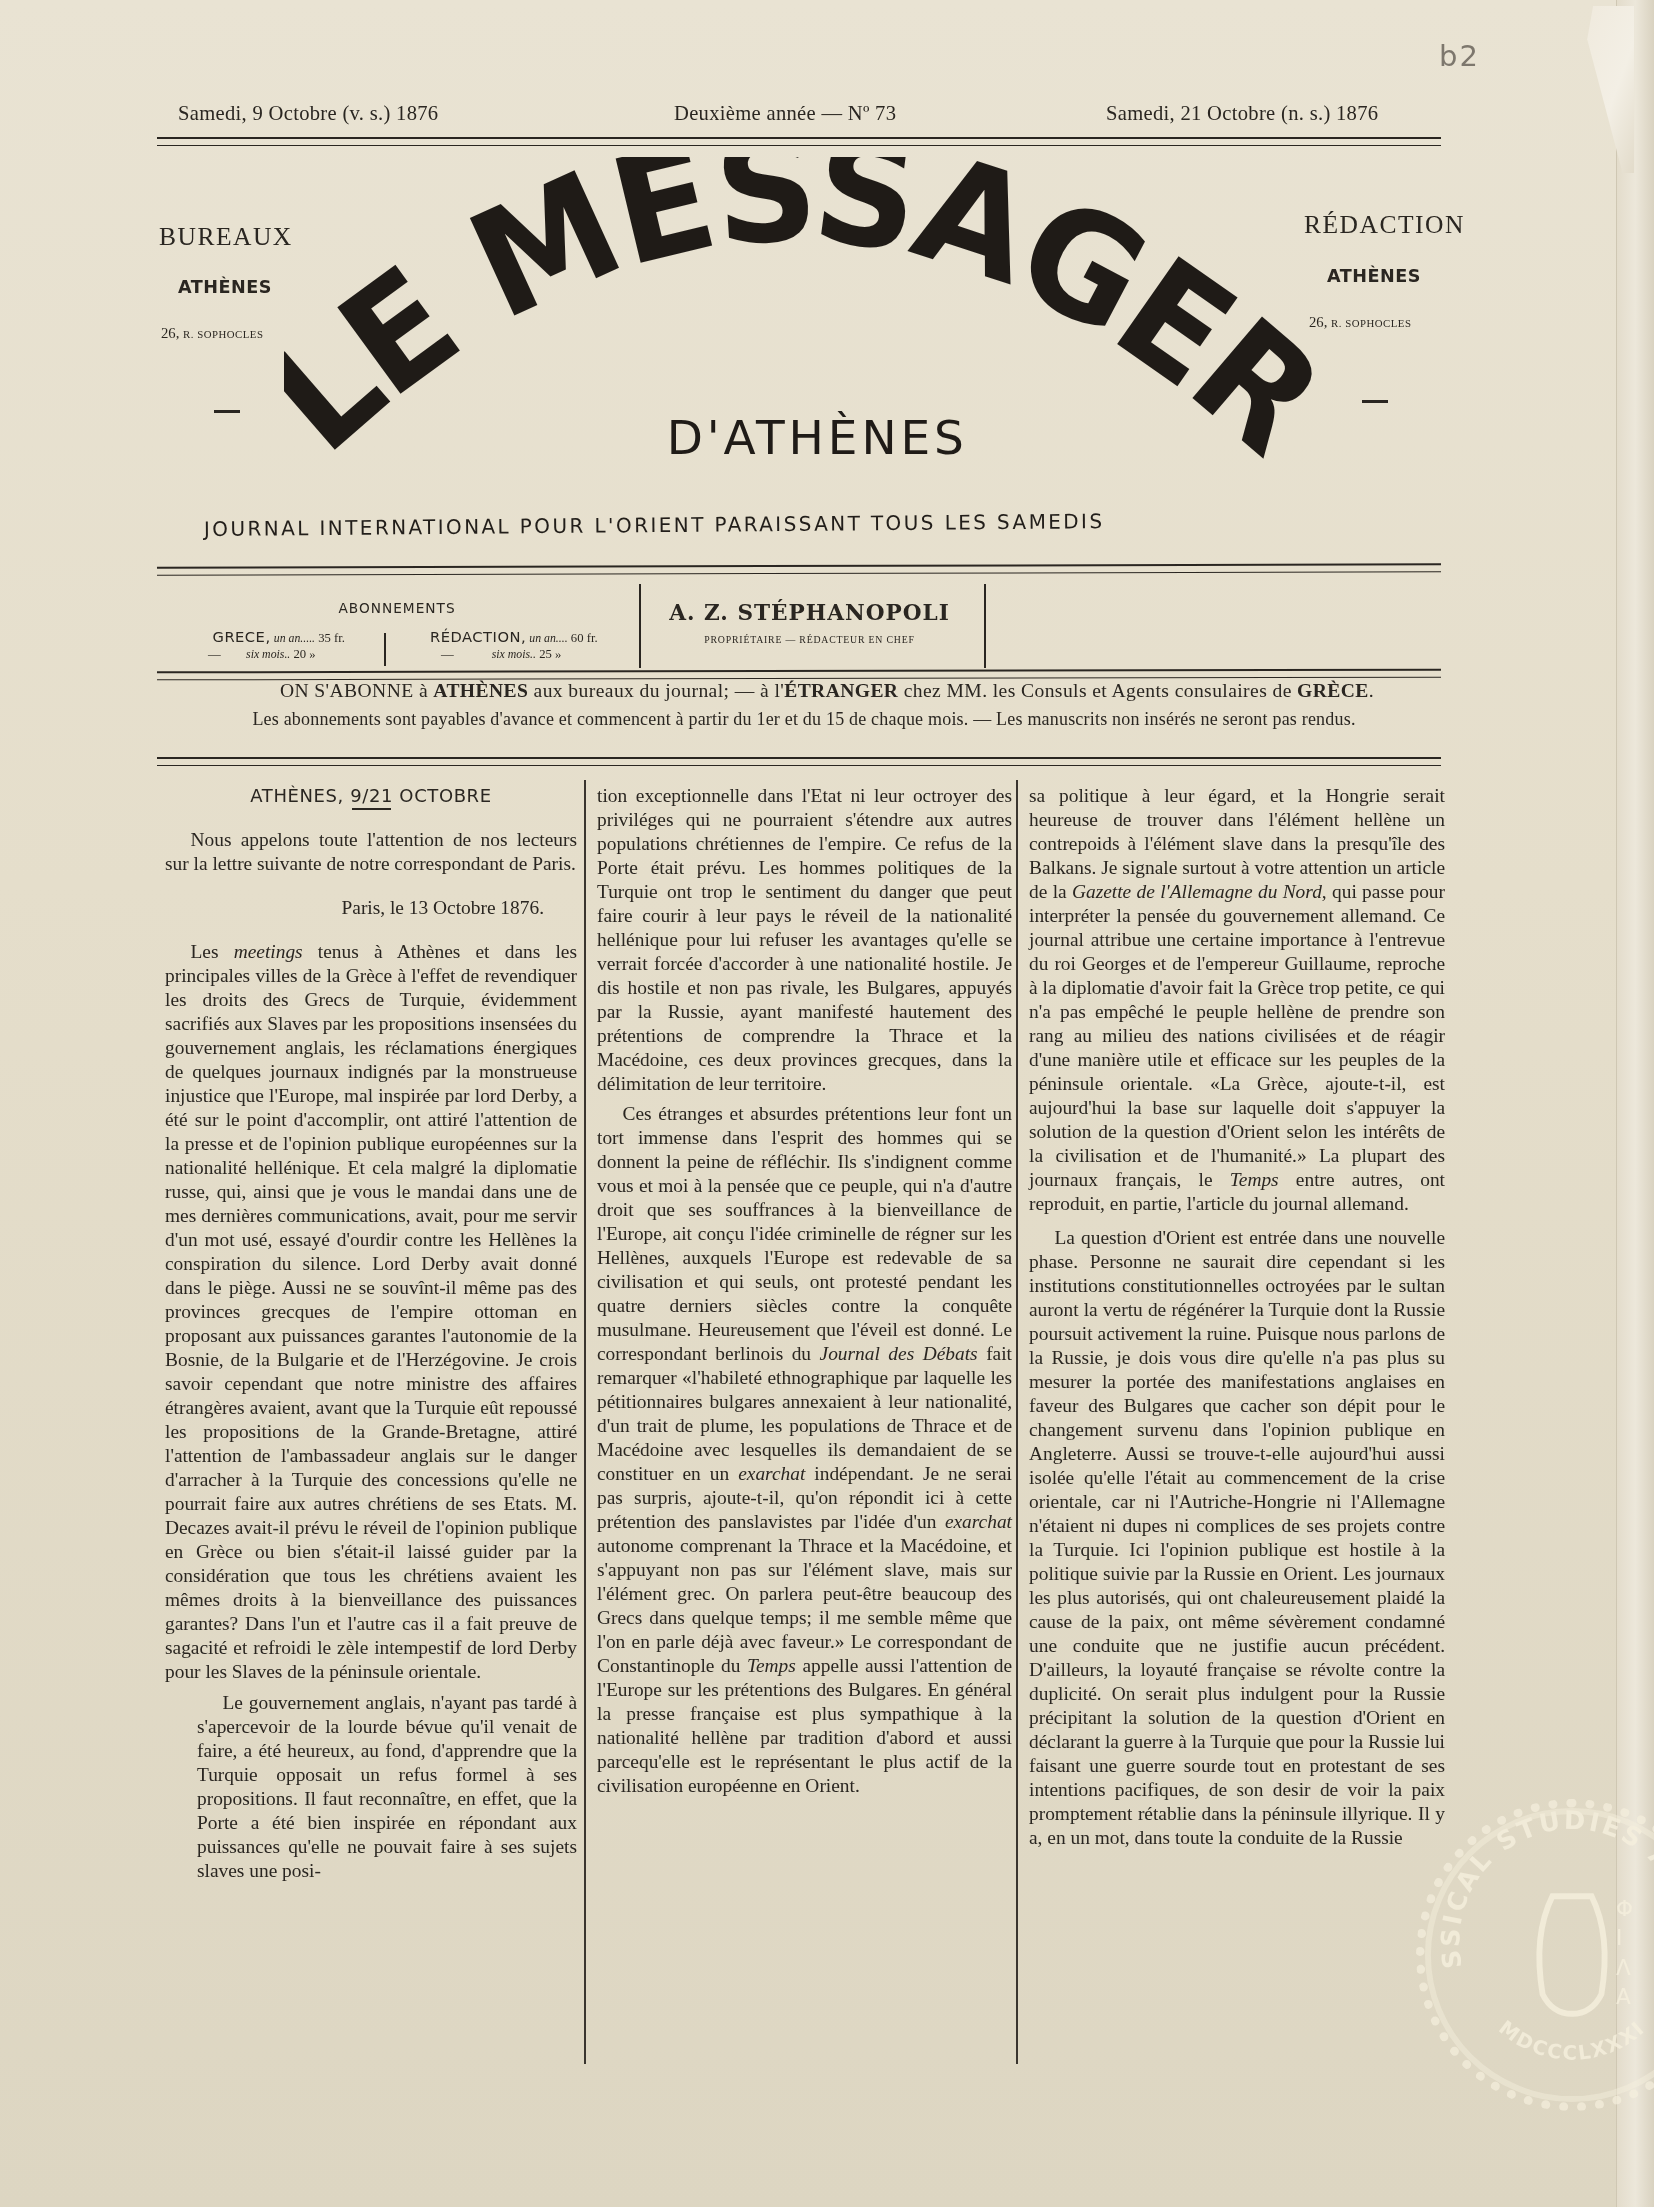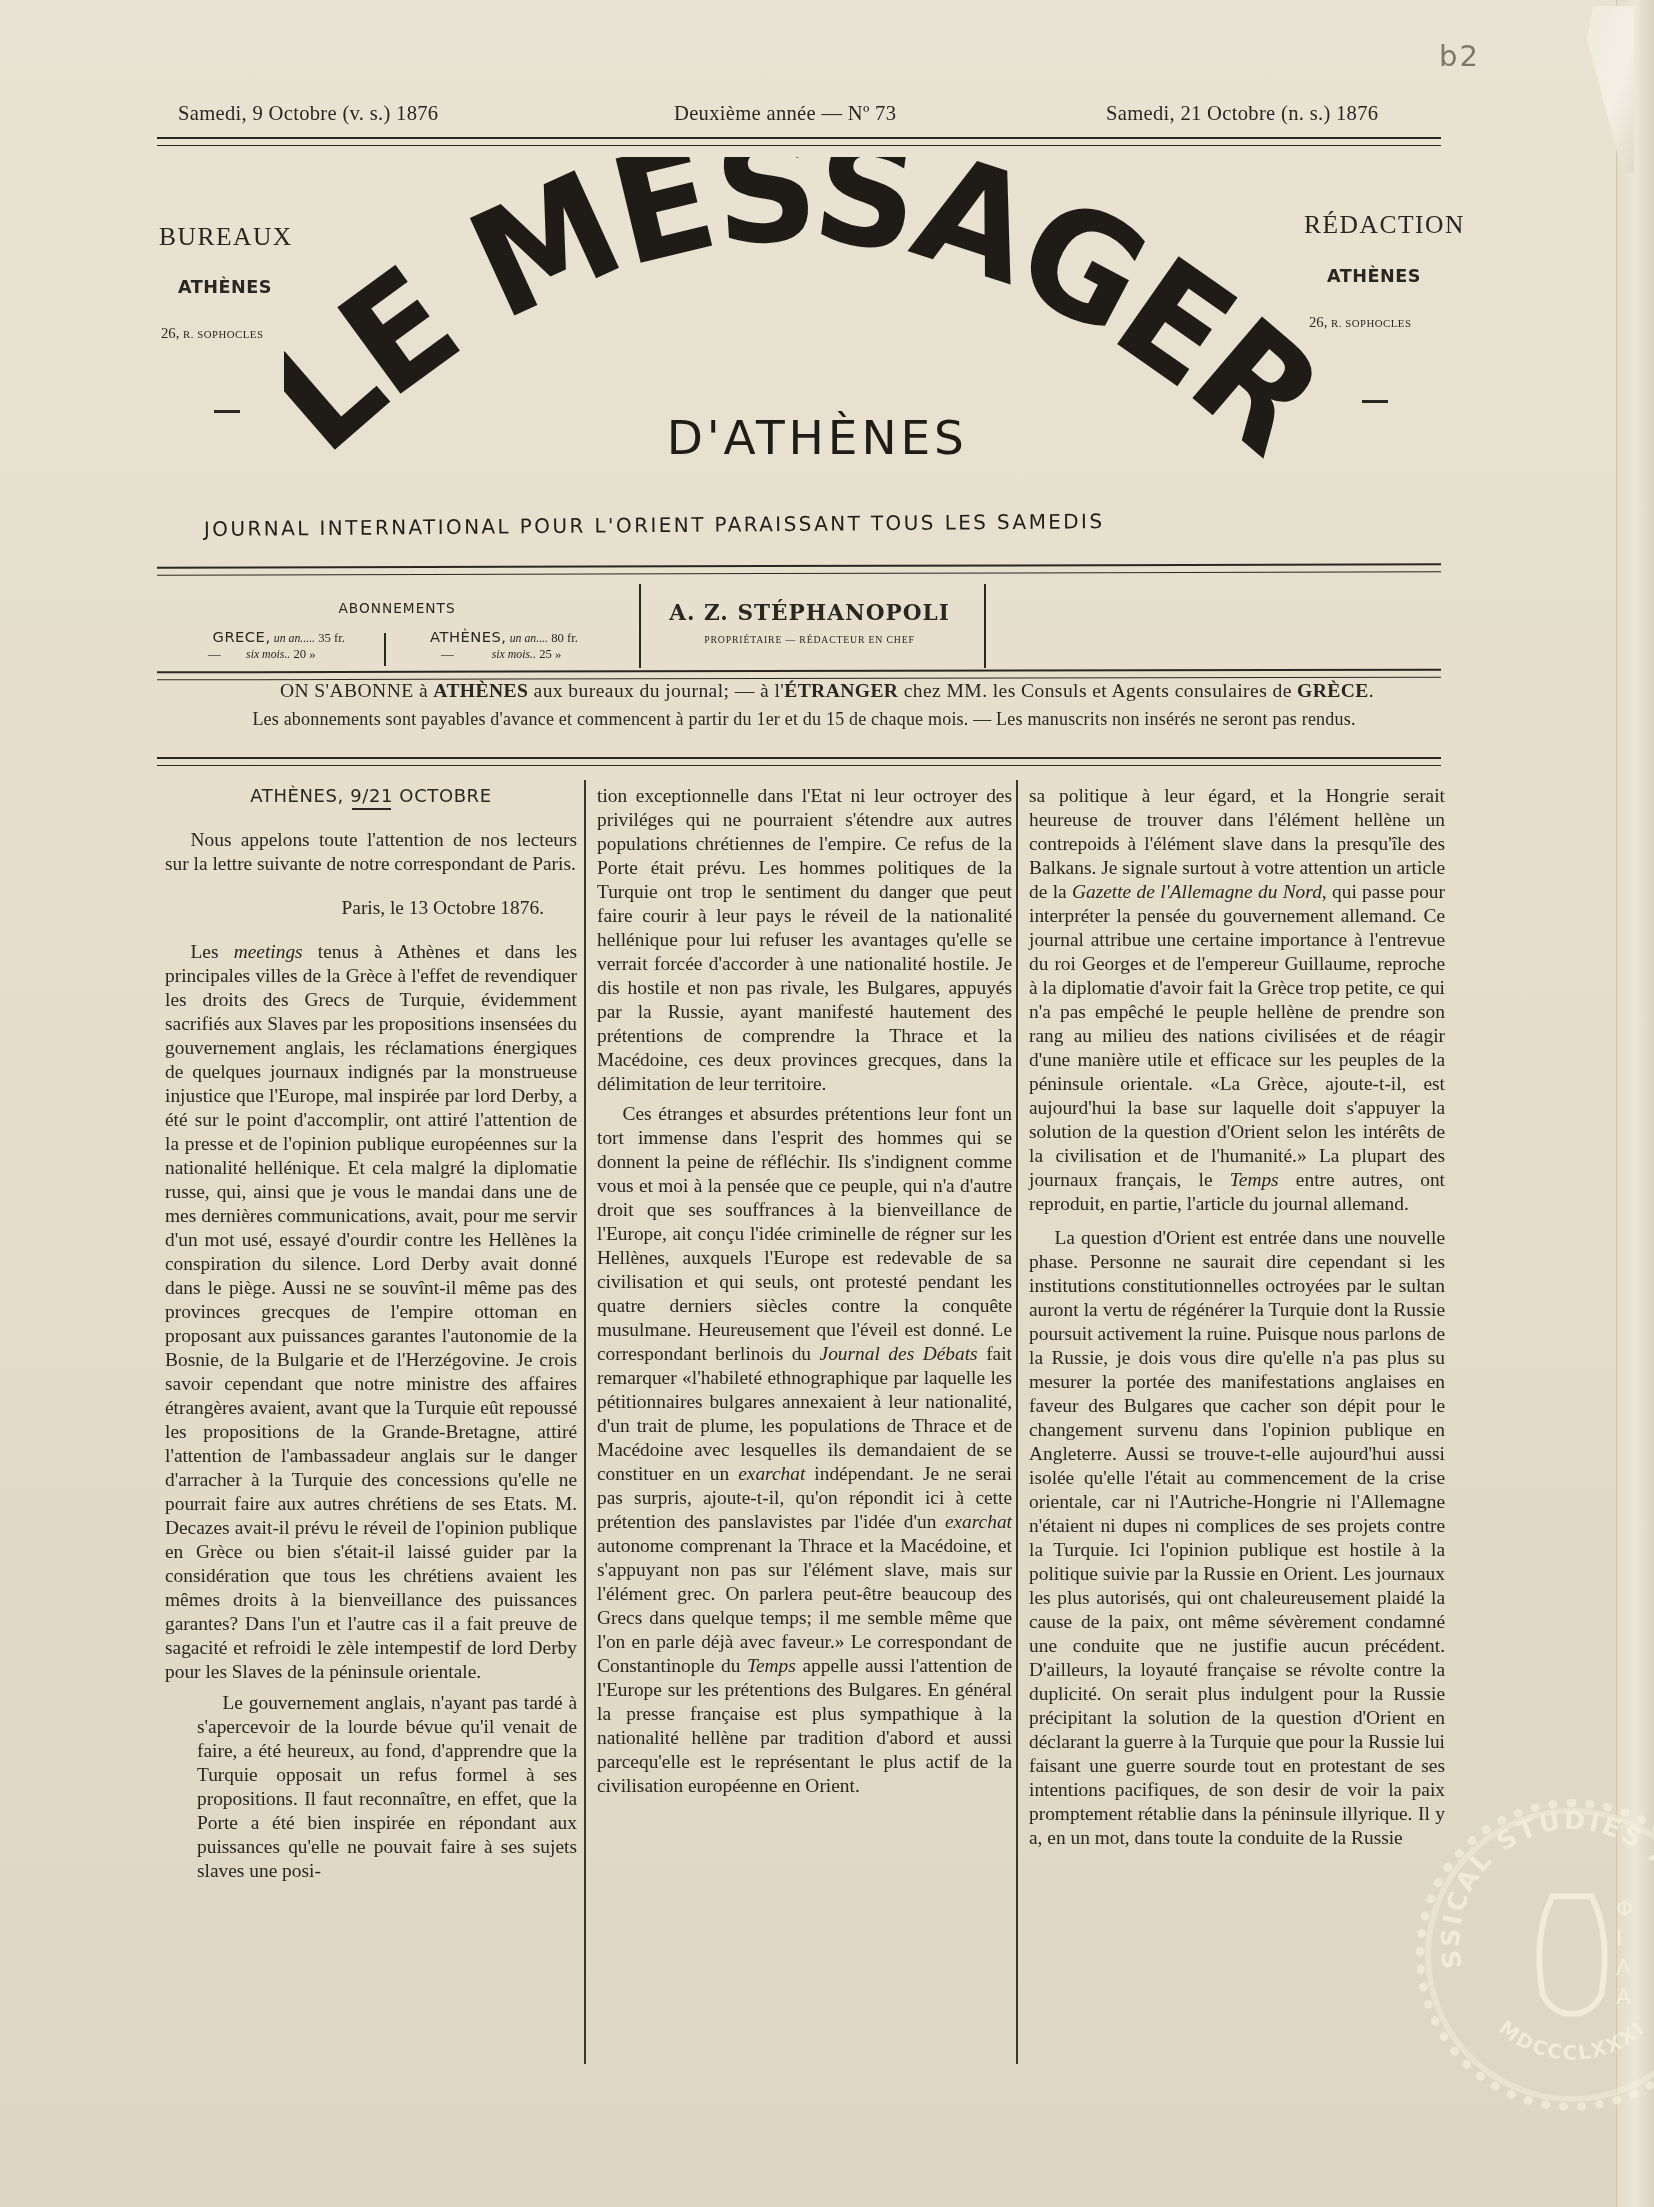--- a/index.html
+++ b/index.html
@@ -154,23 +154,23 @@
       <span class="it">un an.....</span>
       <span>35 fr.</span>
     </div>
     <div class="abon-row" style="position:absolute; left:46px; top:71px;">
       <span>—</span>&nbsp;&nbsp;&nbsp;&nbsp;&nbsp;&nbsp;&nbsp;
       <span class="it">six mois..</span>
       <span>20 »</span>
     </div>
     <div style="position:absolute; left:222px; top:57px; width:1.5px; height:33px; background:#2a2621;"></div>
     <div class="abon-row" style="position:absolute; left:240px; top:52px;">
-      <span class="country">ATHÈNES,</span>
+      <span class="country">RÉDACTION,</span>
       <span class="it">un an....</span>
-      <span>80 fr.</span>
+      <span>60 fr.</span>
     </div>
     <div class="abon-row" style="position:absolute; left:279px; top:71px;">
       <span>—</span>&nbsp;&nbsp;&nbsp;&nbsp;&nbsp;&nbsp;&nbsp;&nbsp;&nbsp;&nbsp;&nbsp;
       <span class="it">six mois..</span>
       <span>25 »</span>
     </div>
   </div>
   <div class="vdiv" style="left:477px;"></div>
   <div class="subs-col" style="left:480px; width:335px;">
     <div class="editor-name" style="margin-top:23.5px;">A. Z. STÉPHANOPOLI</div>

